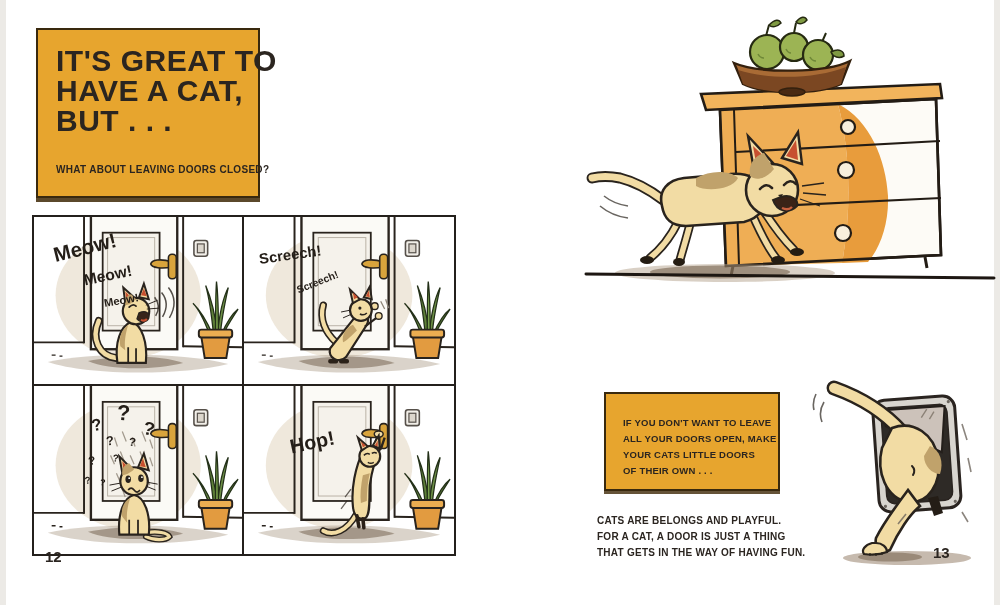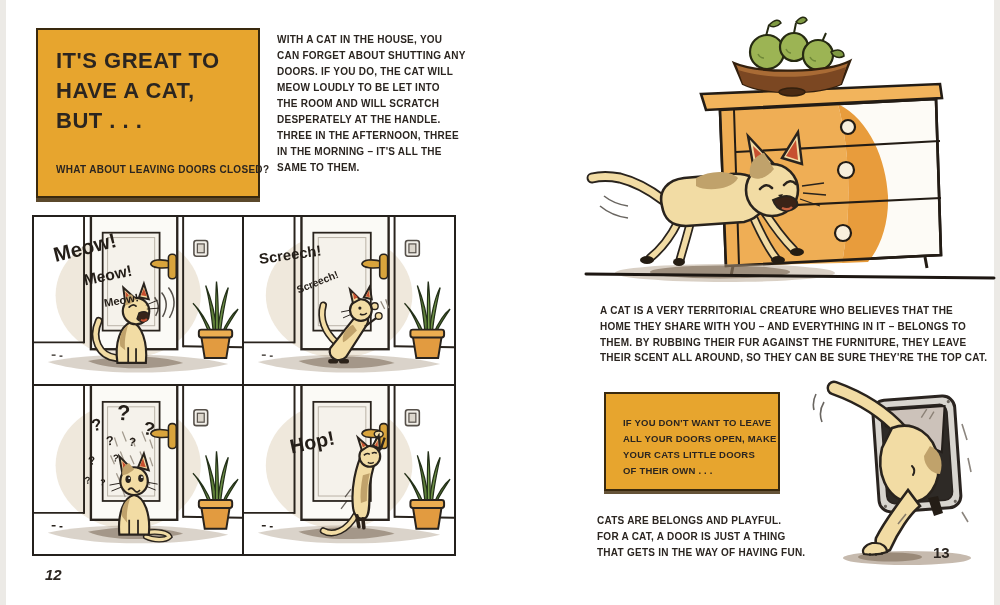--- a/index.html
+++ b/index.html
@@ -10,42 +10,42 @@
   }
   html,body{margin:0;padding:0;background:#DADAD6;}
   .sheet{position:relative;width:1000px;height:605px;background:var(--paper);overflow:hidden;
          font-family:"Liberation Sans",sans-serif;color:var(--ink);}
   .edge{position:absolute;top:0;bottom:0;width:6px;background:#ECEAE6;}
   .edge.left{left:0;} .edge.right{right:0;}
 
   .title-box{position:absolute;left:36px;top:28px;width:224px;height:170px;box-sizing:border-box;
     background:var(--accent-yellow);border:2.5px solid #39290E;box-shadow:0 4px 0 rgba(62,40,6,.85);
     padding:16px 14px 0 18px;}
-  .title-box .title{font-size:22px;line-height:30px;font-weight:700;letter-spacing:.5px;white-space:pre;}
+  .title-box .title{font-size:30px;line-height:30px;font-weight:700;letter-spacing:.5px;white-space:pre;}
   .title-box .subtitle{margin-top:28px;font-size:10px;font-weight:700;letter-spacing:.3px;white-space:pre;}
 
   .para{position:absolute;font-size:10px;line-height:16px;font-weight:700;letter-spacing:.25px;white-space:pre;}
   .intro{left:277px;top:32px;width:200px;}
   .territorial{left:600px;top:303px;width:380px;line-height:15.8px;}
   .curious{left:597px;top:513px;width:260px;line-height:15.8px;}
 
   .tip-box{position:absolute;left:604px;top:392px;width:176px;height:99px;box-sizing:border-box;
     background:var(--accent-yellow);border:2.5px solid #39290E;box-shadow:0 3px 0 rgba(62,40,6,.8);
     padding:21px 10px 10px 17px;}
   .tip-box .tip-text{font-size:9.5px;line-height:16px;font-weight:700;letter-spacing:.2px;white-space:pre;}
 
   .comic{position:absolute;left:32px;top:215px;width:424px;height:341px;box-sizing:border-box;
     border:2.5px solid #24201C;background:#fff;display:grid;grid-template-columns:1fr 1fr;grid-template-rows:1fr 1fr;}
   .panel{box-sizing:border-box;overflow:hidden;}
   .panel:nth-child(1),.panel:nth-child(3){border-right:2.5px solid #24201C;}
   .panel:nth-child(1),.panel:nth-child(2){border-bottom:2.5px solid #24201C;}
   .panel svg{display:block;width:100%;height:100%;}
 
   .page-num{position:absolute;font-size:15px;font-weight:700;}
-  .page-num.left{left:45px;top:566px;font-style:italic;}
+  .page-num.left{left:45px;top:548px;}
   .page-num.right{left:933px;top:544px;}
 
   .illus{position:absolute;}
   .illus.dresser{left:570px;top:0;width:430px;height:290px;}
   .illus.flap{left:812px;top:362px;width:185px;height:210px;}
 
   svg text{font-family:"Liberation Sans",sans-serif;font-weight:700;fill:#241E18;}
   .f-cream{fill:var(--cat-cream);} .s-cream{stroke:var(--cat-cream);}
   .f-patch{fill:var(--cat-patch);} .f-ear{fill:var(--ear-red);}
   .outl{stroke:#29231D;stroke-width:2.2;} 
@@ -92,29 +92,20 @@
     </defs>
   </svg>
 
   <div class="title-box">
     <div class="title">IT'S GREAT TO
 HAVE A CAT,
 BUT . . .</div>
     <div class="subtitle">WHAT ABOUT LEAVING DOORS CLOSED?</div>
   </div>
 
-  <div class="para intro">WITH A CAT IN THE HOUSE, YOU
-CAN FORGET ABOUT SHUTTING ANY
-DOORS. IF YOU DO, THE CAT WILL
-MEOW LOUDLY TO BE LET INTO
-THE ROOM AND WILL SCRATCH
-DESPERATELY AT THE HANDLE.
-THREE IN THE AFTERNOON, THREE
-IN THE MORNING – IT'S ALL THE
-SAME TO THEM.</div>
 
   <div class="comic">
 
     <div class="panel">
       <svg viewBox="0 0 212 170" preserveAspectRatio="none">
         <use href="#door-scene"></use>
         <g>
           <path d="M84,144 C66,142 58,124 66,106" fill="none" stroke="#29231D" stroke-width="8" stroke-linecap="round"></path>
           <path d="M84,144 C66,142 58,124 66,106" fill="none" class="s-cream" stroke-width="4.6" stroke-linecap="round"></path>
           <path d="M85,149 C82,128 88,112 99,107 C110,110 116,128 114,149 Z" class="f-cream outl"></path>
@@ -289,24 +280,20 @@
       <path d="M180,176 C178,165 184,156 194,153 L204,169 C196,179 186,181 180,176 Z" class="f-patch"></path>
       <path d="M190,189 q6,-7 12,-1 M214,185 q6,-7 12,-1" fill="none" stroke="#29231D" stroke-width="2.6" stroke-linecap="round"></path>
       <path d="M208,195 l5,-1 l-2,4 z" fill="#29231D"></path>
       <path d="M203,200 C207,212 219,214 227,206 C229,199 220,194 211,197 Z" fill="#3A2317" stroke="#29231D" stroke-width="2"></path>
       <path d="M212,208 q6,3 10,-1" fill="none" stroke="#C7603F" stroke-width="2.4"></path>
       <path d="M232,186 l22,-3 M233,193 l23,2 M230,199 l20,7" stroke="#29231D" stroke-width="1.3"></path>
     </g>
     <path d="M16,274 L424,278" stroke="#1D1712" stroke-width="3" stroke-linecap="round"></path>
   </svg>
 
-  <div class="para territorial">A CAT IS A VERY TERRITORIAL CREATURE WHO BELIEVES THAT THE
-HOME THEY SHARE WITH YOU – AND EVERYTHING IN IT – BELONGS TO
-THEM. BY RUBBING THEIR FUR AGAINST THE FURNITURE, THEY LEAVE
-THEIR SCENT ALL AROUND, SO THEY CAN BE SURE THEY'RE THE TOP CAT.</div>
 
   <div class="tip-box">
     <div class="tip-text">IF YOU DON'T WANT TO LEAVE
 ALL YOUR DOORS OPEN, MAKE
 YOUR CATS LITTLE DOORS
 OF THEIR OWN . . .</div>
   </div>
 
   <svg class="illus flap" viewBox="0 0 185 210">
     <ellipse cx="95" cy="196" rx="64" ry="7" fill="#97826B" opacity=".55"></ellipse>

